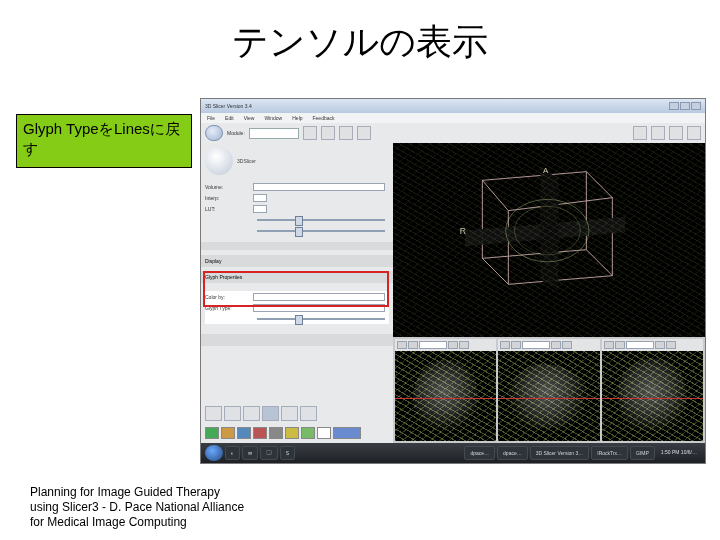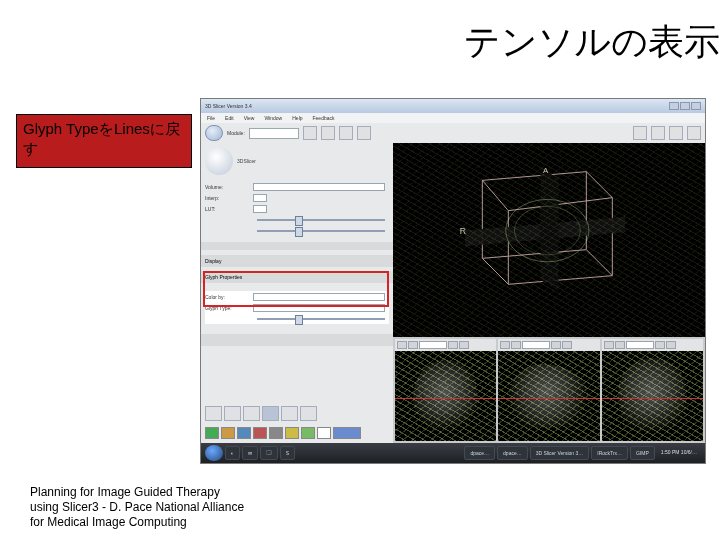--- a/index.html
+++ b/index.html
@@ -1,19 +1,19 @@
 <!DOCTYPE html>
 <html><head>
 <meta charset="utf-8">
 <style>
   * { margin:0; padding:0; box-sizing:border-box; }
   body { width:720px; height:540px; background:#fff; font-family:"Meiryo","MS PGothic",sans-serif; position:relative; overflow:hidden; }
   .slide { width:100%; height:100%; position:relative; }
-  .title { position:absolute; top:18px; left:0; right:0; text-align:right; font-size:36px; font-weight:400; color:#000; }
-  .callout { position:absolute; top:114px; left:16px; width:176px; height:54px; background:#b91c1c; border:1px solid #000; padding:4px 6px; font-size:15px; line-height:1.35; }
+  .title { position:absolute; top:18px; left:0; right:0; text-align:center; font-size:36px; font-weight:400; color:#000; }
+  .callout { position:absolute; top:114px; left:16px; width:176px; height:54px; background:#84cc16; border:1px solid #000; padding:4px 6px; font-size:15px; line-height:1.35; }
   .screenshot { position:absolute; top:98px; left:200px; width:506px; height:366px; background:#e4e5e7; border:1px solid #7a7a7a; }
   .ss-titlebar { height:14px; background:linear-gradient(#dce6f4,#b8c9e0); display:flex; align-items:center; padding:0 4px; font-size:5px; color:#333; }
   .ss-titlebar .wbtns { margin-left:auto; display:flex; gap:1px; }
   .ss-titlebar .wbtn { width:10px; height:8px; background:#c4d0e0; border:1px solid #8a99b0; }
   .ss-menu { height:10px; background:#f2f3f4; display:flex; align-items:center; gap:10px; padding:0 6px; font-size:5px; color:#333; }
   .ss-tool { height:20px; background:#e8e9eb; display:flex; align-items:center; gap:4px; padding:0 4px; }
   .ticon { width:18px; height:16px; border-radius:9px; background:radial-gradient(circle at 40% 35%,#e6edf7,#9fb4d4); border:1px solid #7f94b2; }
   .tsel { width:50px; height:11px; background:#fff; border:1px solid #9aa; }
   .tbtn { width:14px; height:14px; background:#e0e1e3; border:1px solid #aab; }
   .ss-body { display:flex; height:300px; }

